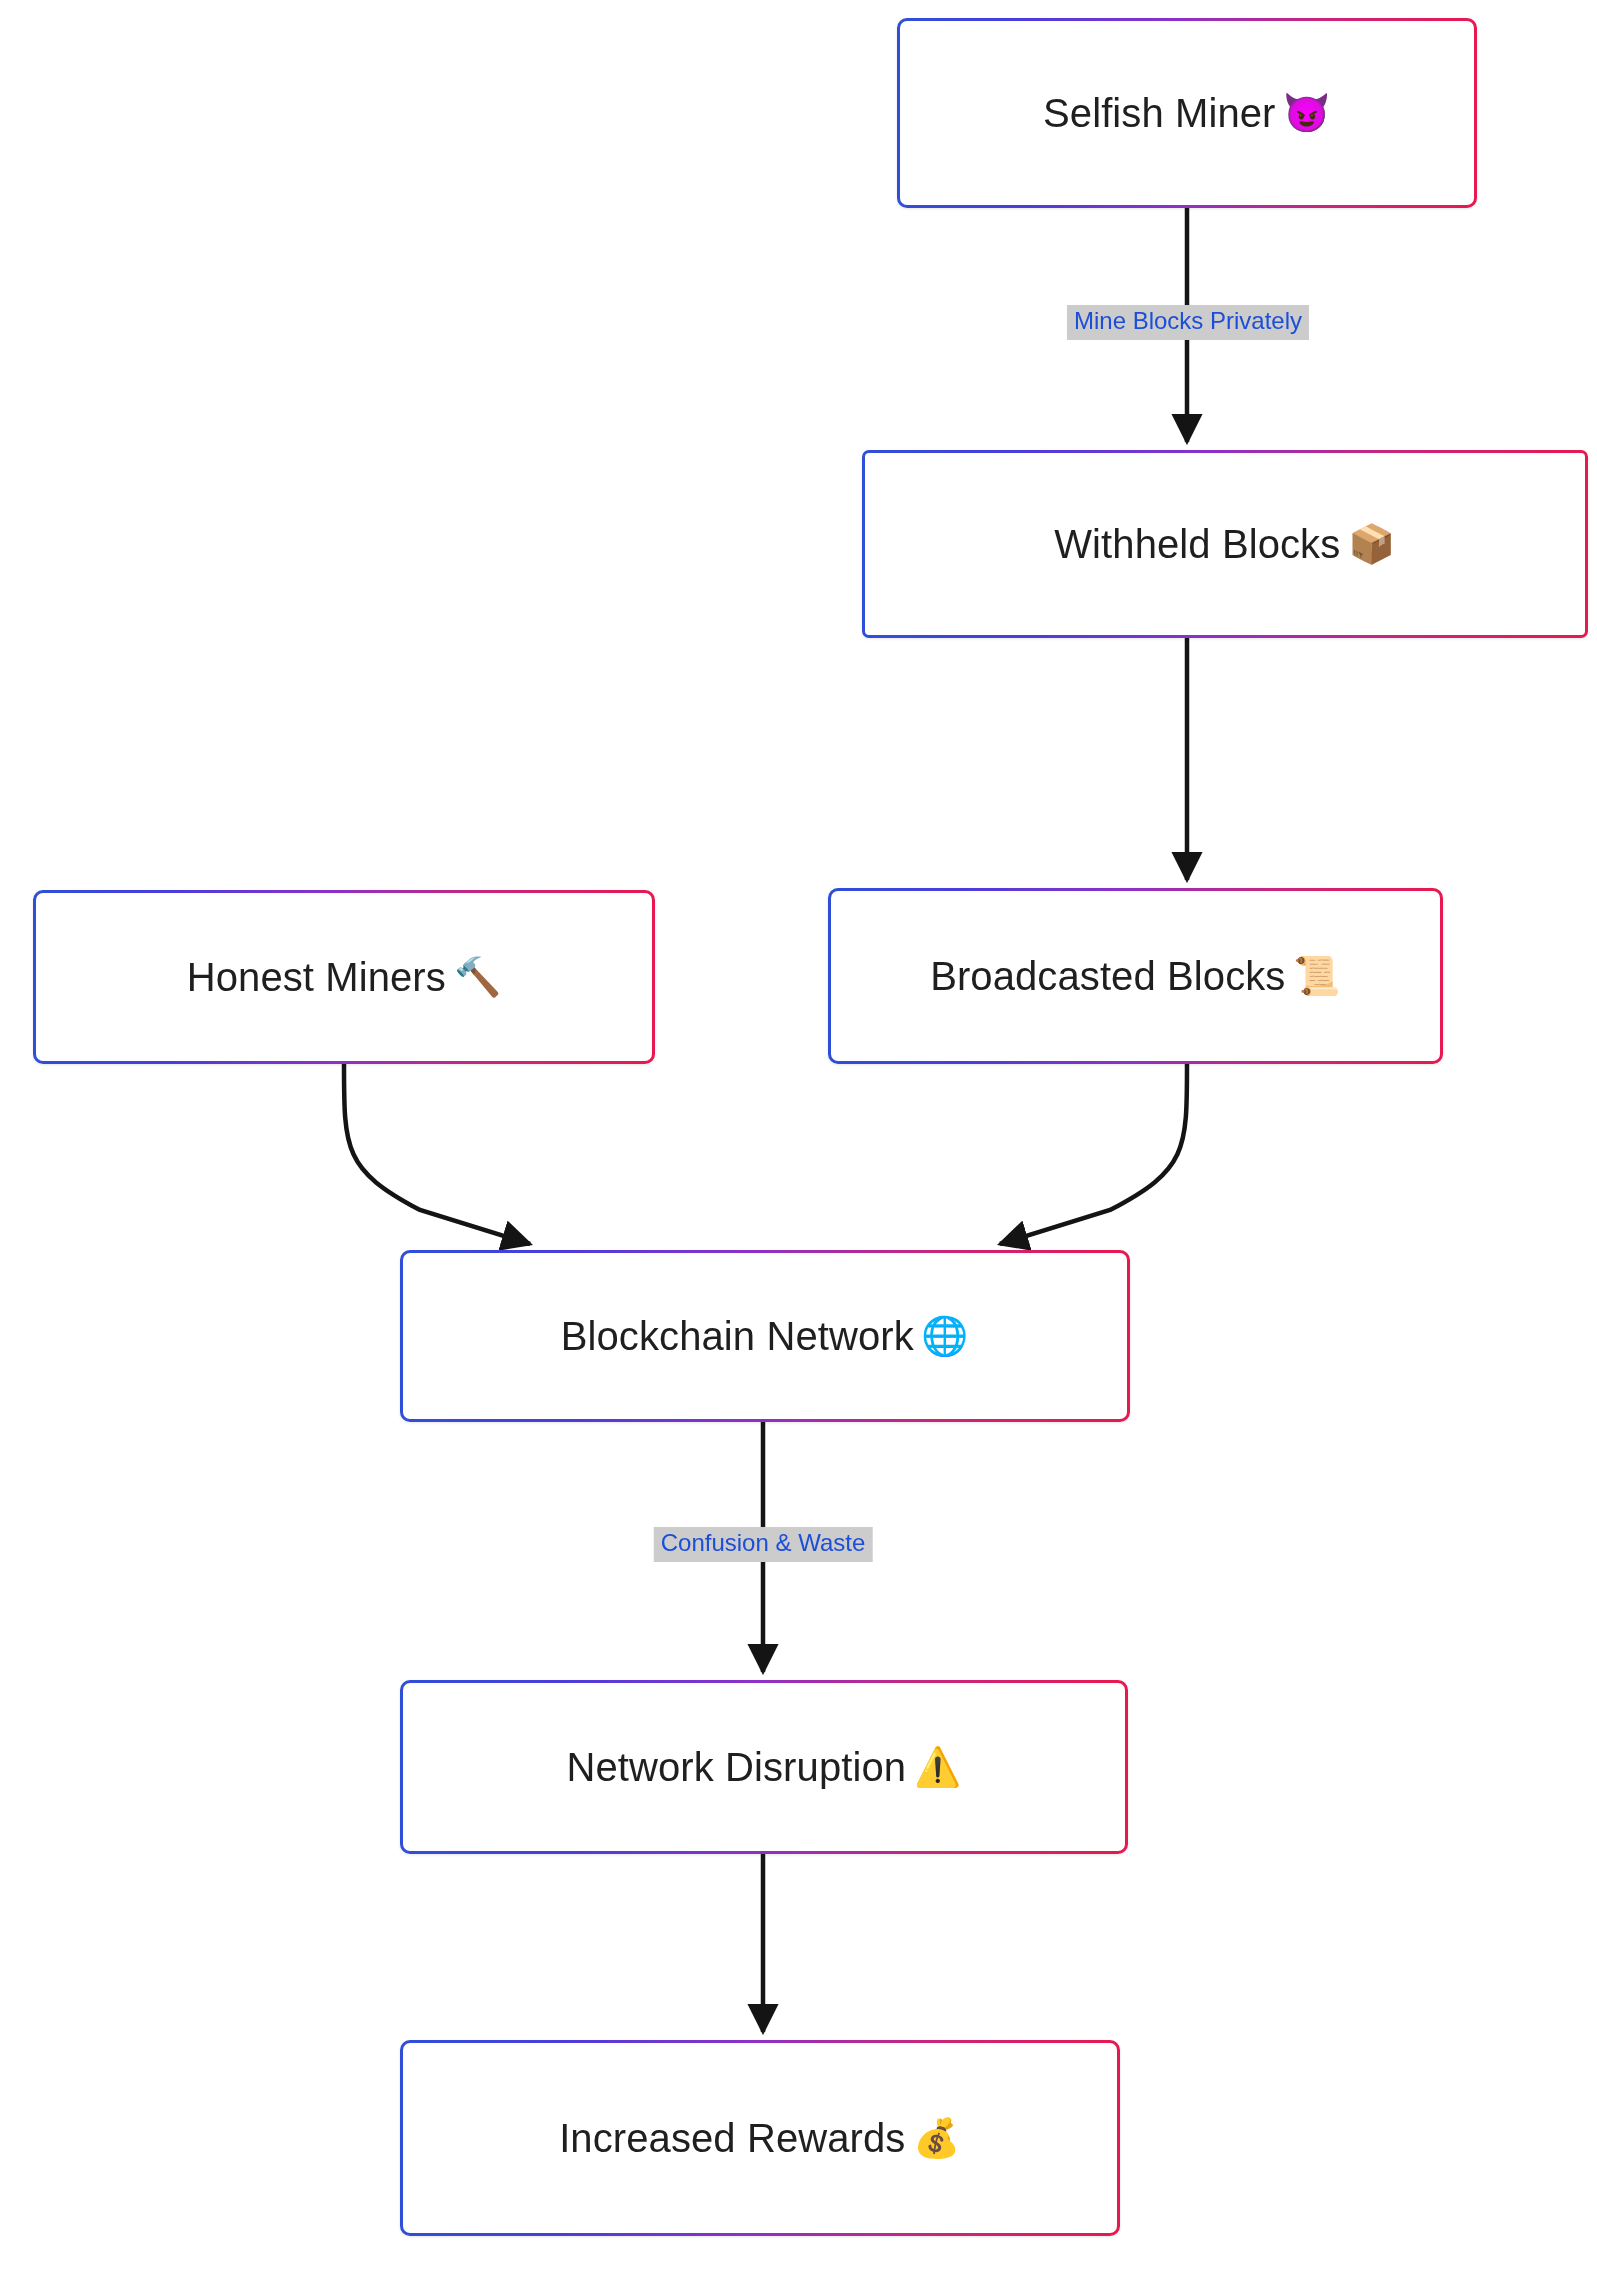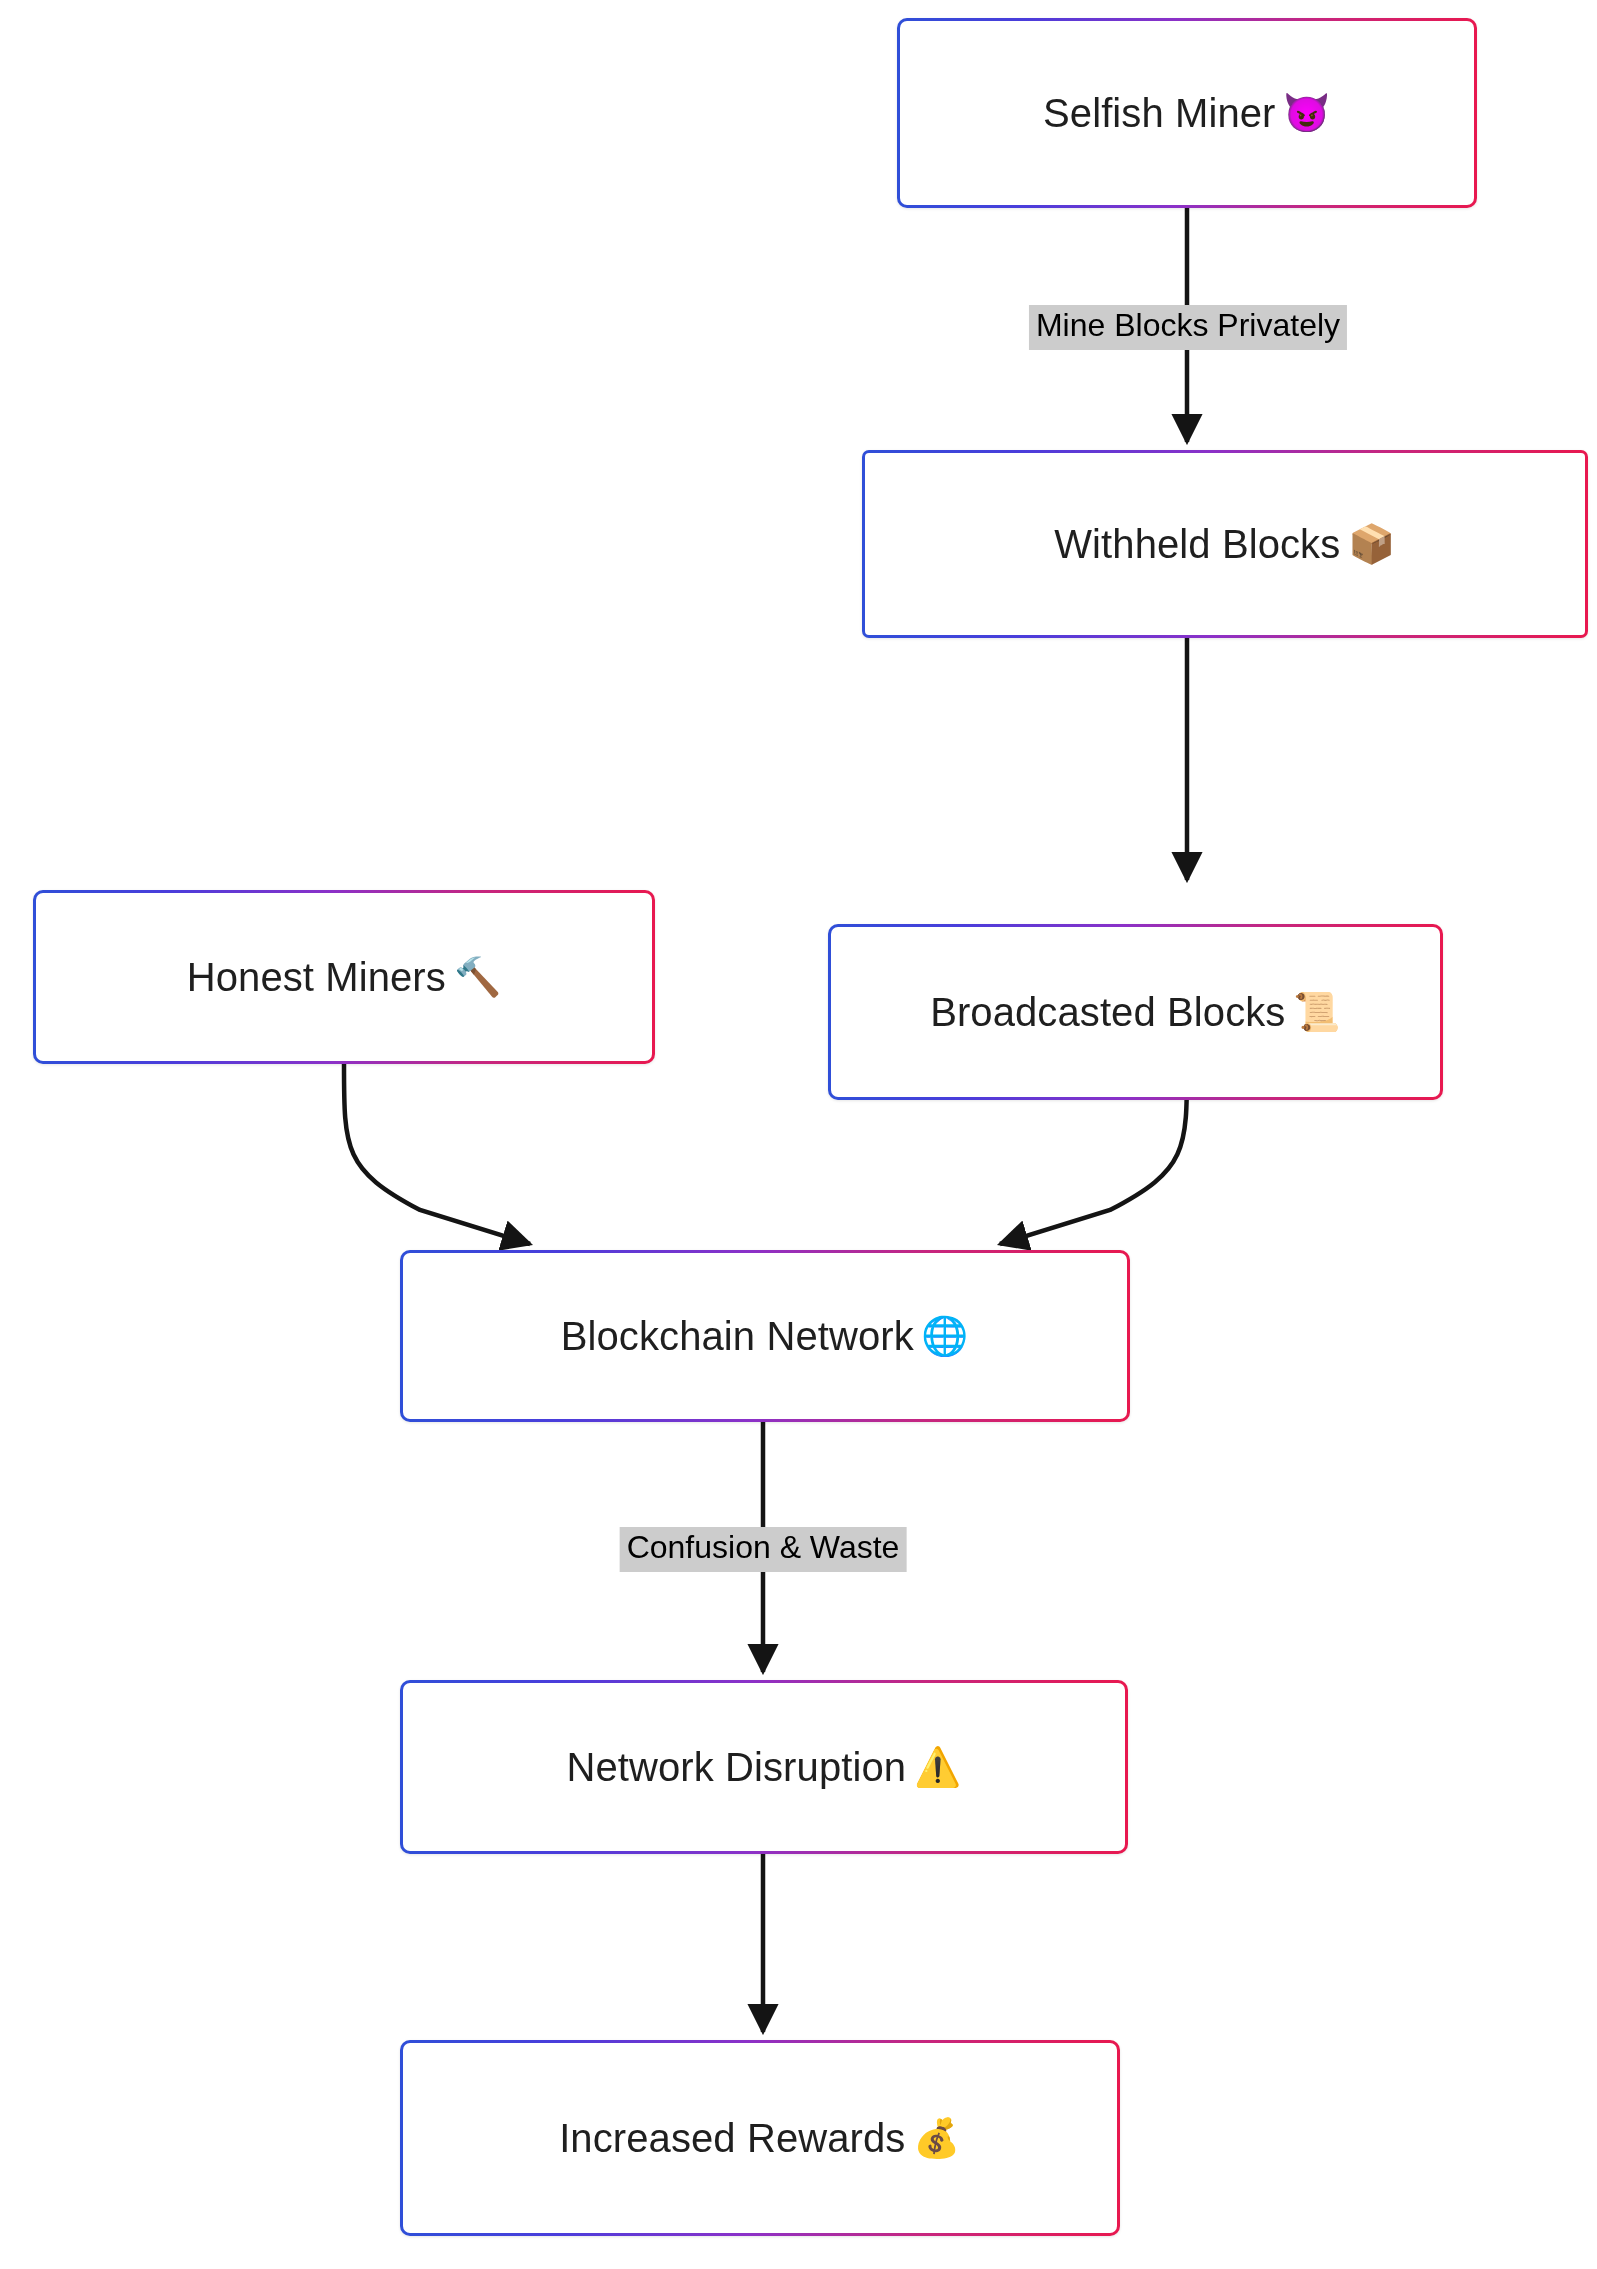--- a/index.html
+++ b/index.html
@@ -50,22 +50,22 @@
     line-height: 1;
   }
   .node-emoji {
     font-size: 38px;
     line-height: 1;
     display: inline-block;
   }
   .edge-label {
     position: absolute;
     background: #cccccc;
-    color: #000000;
-    font-size: 32px;
+    color: #1d4ed8;
+    font-size: 24px;
     line-height: 1.18;
     padding: 2px 7px 5px 7px;
     white-space: nowrap;
     transform: translateX(-50%);
   }
 </style>
 </head>
 <body>
 
 <div id="stage">
@@ -104,21 +104,21 @@
     </span>
   </div>
 
   <div class="node" style="left:33px; top:890px; width:622px; height:174px;">
     <span class="node-label">
       <span>Honest Miners</span>
       <span class="node-emoji">🔨</span>
     </span>
   </div>
 
-  <div class="node" style="left:828px; top:924px; width:615px; height:176px;">
+  <div class="node" style="left:828px; top:888px; width:615px; height:176px;">
     <span class="node-label">
       <span>Broadcasted Blocks</span>
       <span class="node-emoji">📜</span>
     </span>
   </div>
 
   <div class="node" style="left:400px; top:1680px; width:728px; height:174px;">
     <span class="node-label">
       <span>Network Disruption</span>
       <span class="node-emoji">⚠️</span>

